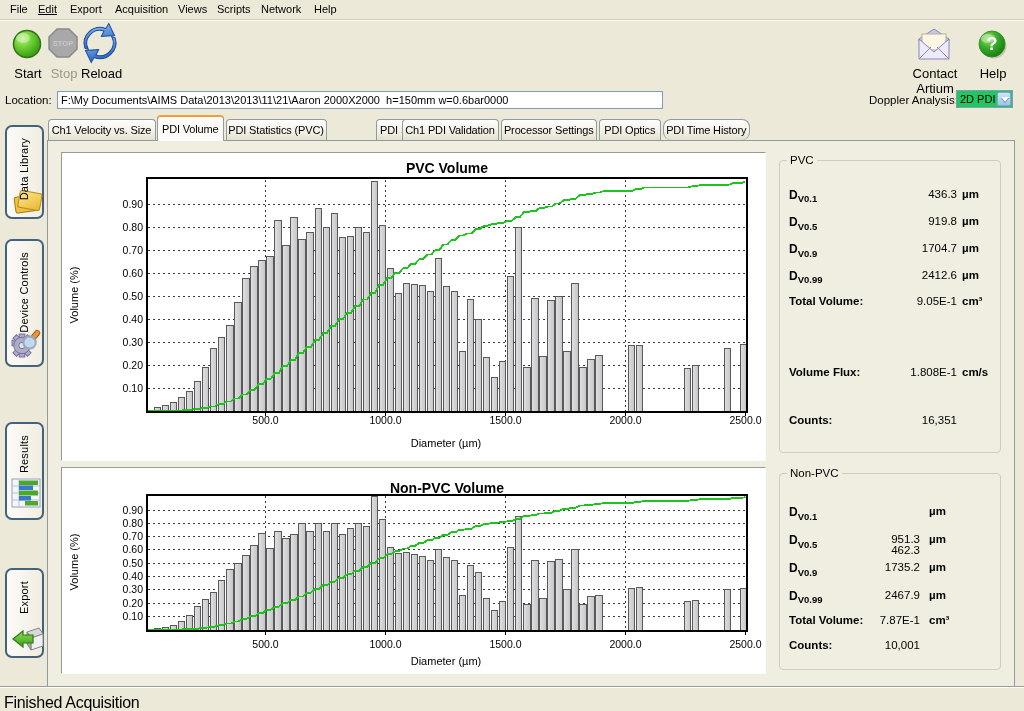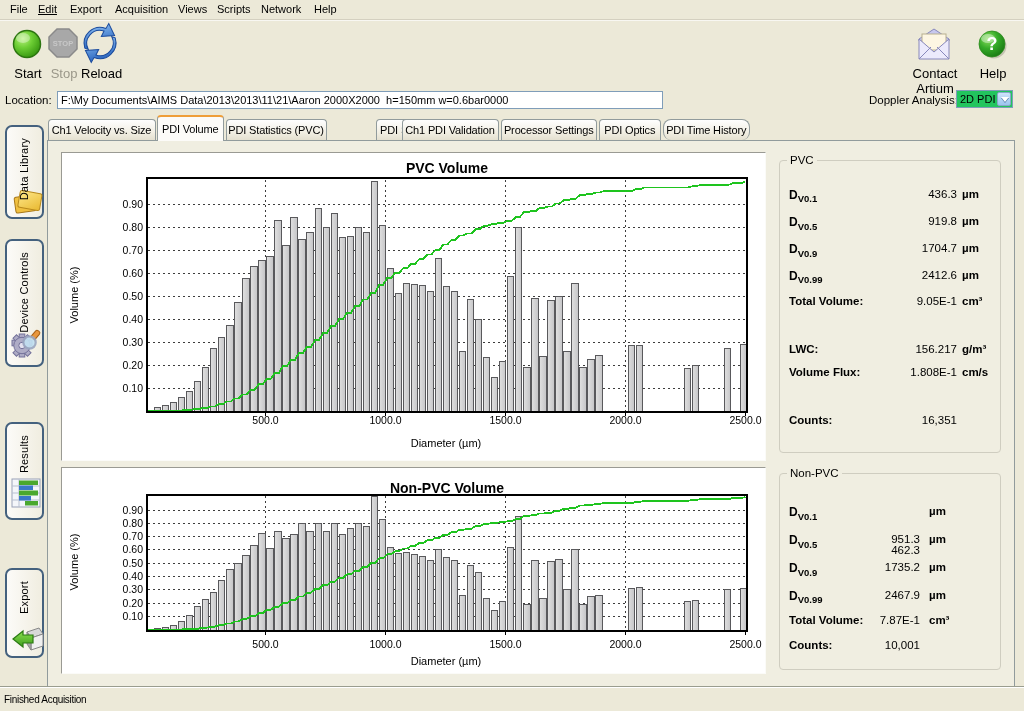--- a/index.html
+++ b/index.html
@@ -22,21 +22,21 @@
 .chpanel{position:absolute;background:#fff;border-top:1px solid #9a9a93;border-left:1px solid #9a9a93;border-right:1px solid #fbfbf8;border-bottom:1px solid #fbfbf8;}
 .fieldset{position:absolute;left:779px;width:222px;border:1px solid #cfcdc0;border-radius:4px;padding-left:32px;}
 .legend{position:absolute;left:7px;top:-7px;background:#f0eee1;padding:0 3px;font-size:11.5px;}
 .srow{position:absolute;left:0;width:222px;height:15px;font-size:11.5px;}
 .slab{position:absolute;left:9px;top:0;font-weight:bold;}
 .dlab{font-weight:bold;font-size:12px;}
 .dsub{font-weight:bold;font-size:9.5px;position:relative;top:3.5px;}
 .sval{position:absolute;top:0;text-align:right;}
 .sunit{position:absolute;top:0;font-weight:bold;}
 .statusline{position:absolute;left:0;top:686px;width:1024px;height:2px;border-top:1px solid #9a9d8f;border-bottom:1px solid #fff;}
-.status{position:absolute;left:4px;top:694px;font-size:10px;letter-spacing:-0.3px;}
+.status{position:absolute;left:4px;top:694px;font-size:16px;letter-spacing:-0.3px;}
 svg text.tick{font:10.5px "Liberation Sans";}
 svg text.title{font:bold 14px "Liberation Sans";}
 svg text.alab{font:11px "Liberation Sans";}
 </style></head><body>
 <div id="win">
   <div class="menu">
       <span style="left:10px;">File</span>
       <span style="left:38px;text-decoration:underline;">Edit</span>
       <span style="left:70px;">Export</span>
       <span style="left:115px;">Acquisition</span>
@@ -406,25 +406,20 @@
       <div class="srow" style="top:107.9px;">
         <span class="slab"><span class="dlab">D</span><span class="dsub">V0.99</span></span>
         <span class="sval" style="left:67px;width:110px;">2412.6</span>
         <span class="sunit" style="left:182px;">µm</span>
       </div>
       <div class="srow" style="top:134.0px;">
         <span class="slab"><b>Total Volume:</b></span>
         <span class="sval" style="left:67px;width:110px;">9.05E-1</span>
         <span class="sunit" style="left:182px;">cm³</span>
       </div>
-      <div class="srow" style="top:181.9px;">
-        <span class="slab"><b>LWC:</b></span>
-        <span class="sval" style="left:67px;width:110px;">156.217</span>
-        <span class="sunit" style="left:182px;">g/m³</span>
-      </div>
       <div class="srow" style="top:205.0px;">
         <span class="slab"><b>Volume Flux:</b></span>
         <span class="sval" style="left:67px;width:110px;">1.808E-1</span>
         <span class="sunit" style="left:182px;">cm/s</span>
       </div>
       <div class="srow" style="top:252.8px;">
         <span class="slab"><b>Counts:</b></span>
         <span class="sval" style="left:67px;width:110px;">16,351</span>
         <span class="sunit" style="left:182px;"></span>
       </div>

